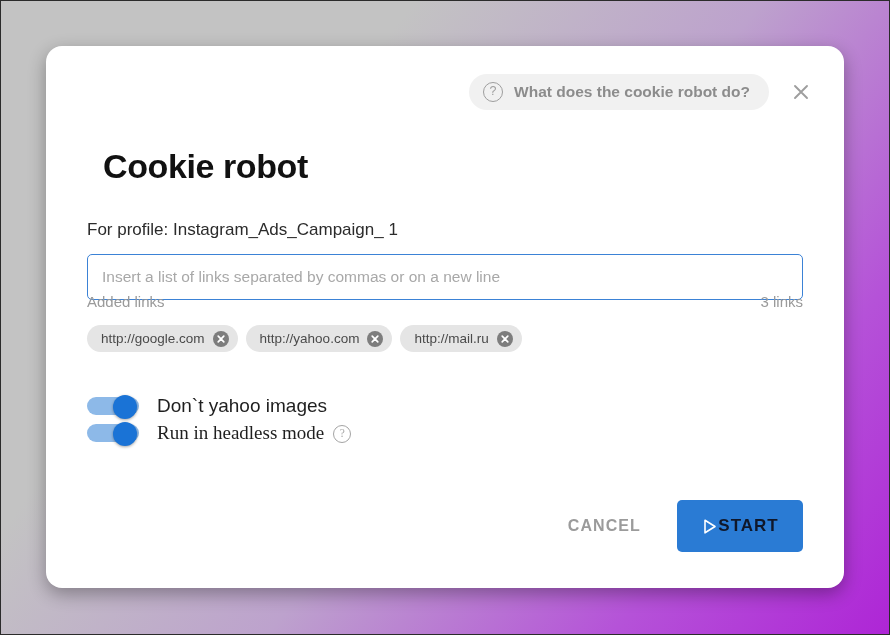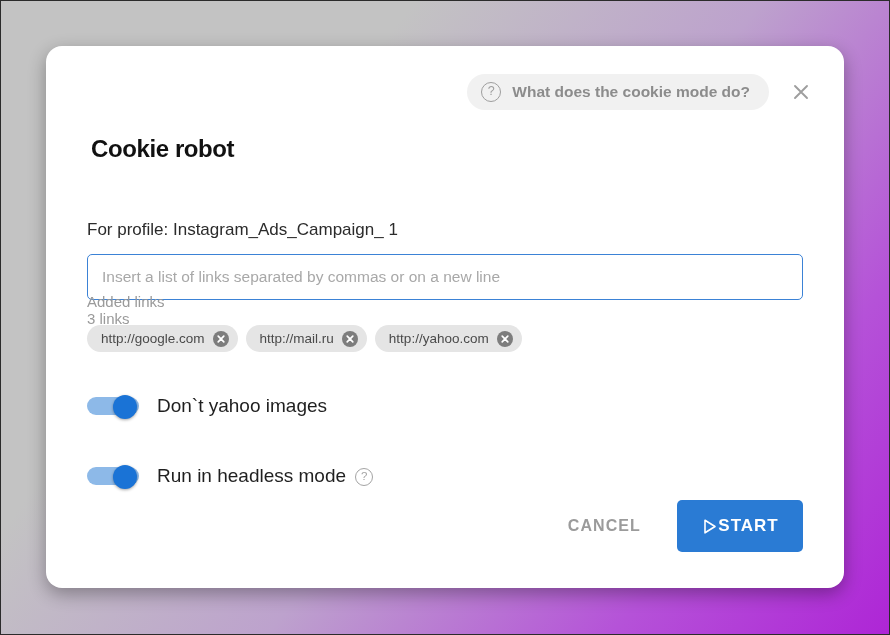--- a/index.html
+++ b/index.html
@@ -67,22 +67,22 @@
     position: absolute;
     right: 27px; top: 30px;
     width: 32px; height: 32px;
     cursor: pointer;
   }
   #close-btn svg { display: block; }
 
   #dialog-title {
     position: absolute;
     left: 41px; top: 85px;
-    margin: 4px;
-    font-size: 24px;
+    margin: 16px;
+    font-size: 34px;
     font-weight: bold;
     letter-spacing: -0.4px;
     color: #111111;
   }
   #profile-line {
     position: absolute;
     left: 41px; top: 155px;
     font-size: 17px;
     color: #2b2b2b;
     margin-top: 19px;
@@ -104,21 +104,20 @@
   }
   #links-input::placeholder { color: #a8a8a8; }
 
   .links-meta {
     position: absolute;
     left: 41px; top: 247px;
     width: 716px;
     display: flex;
     justify-content: space-between;
     align-items: baseline;
-    flex-direction: column;
   }
   .links-meta span {
     font-size: 15px;
     color: #9a9a9a;
   }
 
   #chips-row {
     position: absolute;
     left: 41px; top: 279px;
     display: flex;
@@ -145,21 +144,21 @@
 
   
   .toggle-row {
     position: absolute;
     left: 41px;
     display: flex;
     align-items: center;
     gap: 18px;
   }
   #toggle-row-images { top: 349px; }
-  #toggle-row-headless { top: 419px; }
+  #toggle-row-headless { top: 376px; font-family: Liberation Serif, serif; }
 
   .switch {
     position: relative;
     width: 52px; height: 22px;
     flex: none;
     cursor: pointer;
   }
   .switch .track {
     position: absolute;
     left: 0; top: 2px;
@@ -213,39 +212,39 @@
     cursor: pointer;
   }
   #start-button {
     display: flex;
     align-items: center;
     justify-content: center;
     width: 126px; height: 52px;
     background: #2a7bd4;
     border: none;
     border-radius: 5px;
-    color: #ffffff;
+    color: #0f172a;
     font-family: "Liberation Sans", sans-serif;
     font-size: 17px;
     font-weight: bold;
     letter-spacing: 1px;
     cursor: pointer;
   }
   #start-button svg { display: block; flex: none; }
 </style>
 </head>
 <body>
 
 <div id="modal-card">
 
   <div class="header-row">
 
     <div id="help-pill">
       <span class="qmark">?</span>
-      <span class="pill-text">What does the cookie mode do?</span>
+      <span class="pill-text">What does the cookie robot do?</span>
     </div>
 
     <div id="close-btn">
       <svg width="32" height="32" viewBox="0 0 32 32" aria-hidden="true">
         <path d="M10 10 L22 22 M22 10 L10 22" stroke="#9e9e9e" stroke-width="1.9" stroke-linecap="round" fill="none"></path>
       </svg>
     </div>
   </div>
 
   <h1 id="dialog-title">Cookie robot</h1>
@@ -265,31 +264,31 @@
       <span>http://google.com</span>
       <span class="chip-remove">
         <svg width="16" height="16" viewBox="0 0 16 16" aria-hidden="true">
           <circle cx="8" cy="8" r="8" fill="#7d7d7d"></circle>
           <path d="M5.2 5.2 L10.8 10.8 M10.8 5.2 L5.2 10.8" stroke="#ffffff" stroke-width="1.7" stroke-linecap="round" fill="none"></path>
         </svg>
       </span>
     </div>
 
     <div class="chip">
-      <span>http://mail.ru</span>
+      <span>http://yahoo.com</span>
       <span class="chip-remove">
         <svg width="16" height="16" viewBox="0 0 16 16" aria-hidden="true">
           <circle cx="8" cy="8" r="8" fill="#7d7d7d"></circle>
           <path d="M5.2 5.2 L10.8 10.8 M10.8 5.2 L5.2 10.8" stroke="#ffffff" stroke-width="1.7" stroke-linecap="round" fill="none"></path>
         </svg>
       </span>
     </div>
 
     <div class="chip">
-      <span>http://yahoo.com</span>
+      <span>http://mail.ru</span>
       <span class="chip-remove">
         <svg width="16" height="16" viewBox="0 0 16 16" aria-hidden="true">
           <circle cx="8" cy="8" r="8" fill="#7d7d7d"></circle>
           <path d="M5.2 5.2 L10.8 10.8 M10.8 5.2 L5.2 10.8" stroke="#ffffff" stroke-width="1.7" stroke-linecap="round" fill="none"></path>
         </svg>
       </span>
     </div>
   </div>
 
   <div class="toggle-row" id="toggle-row-images">

